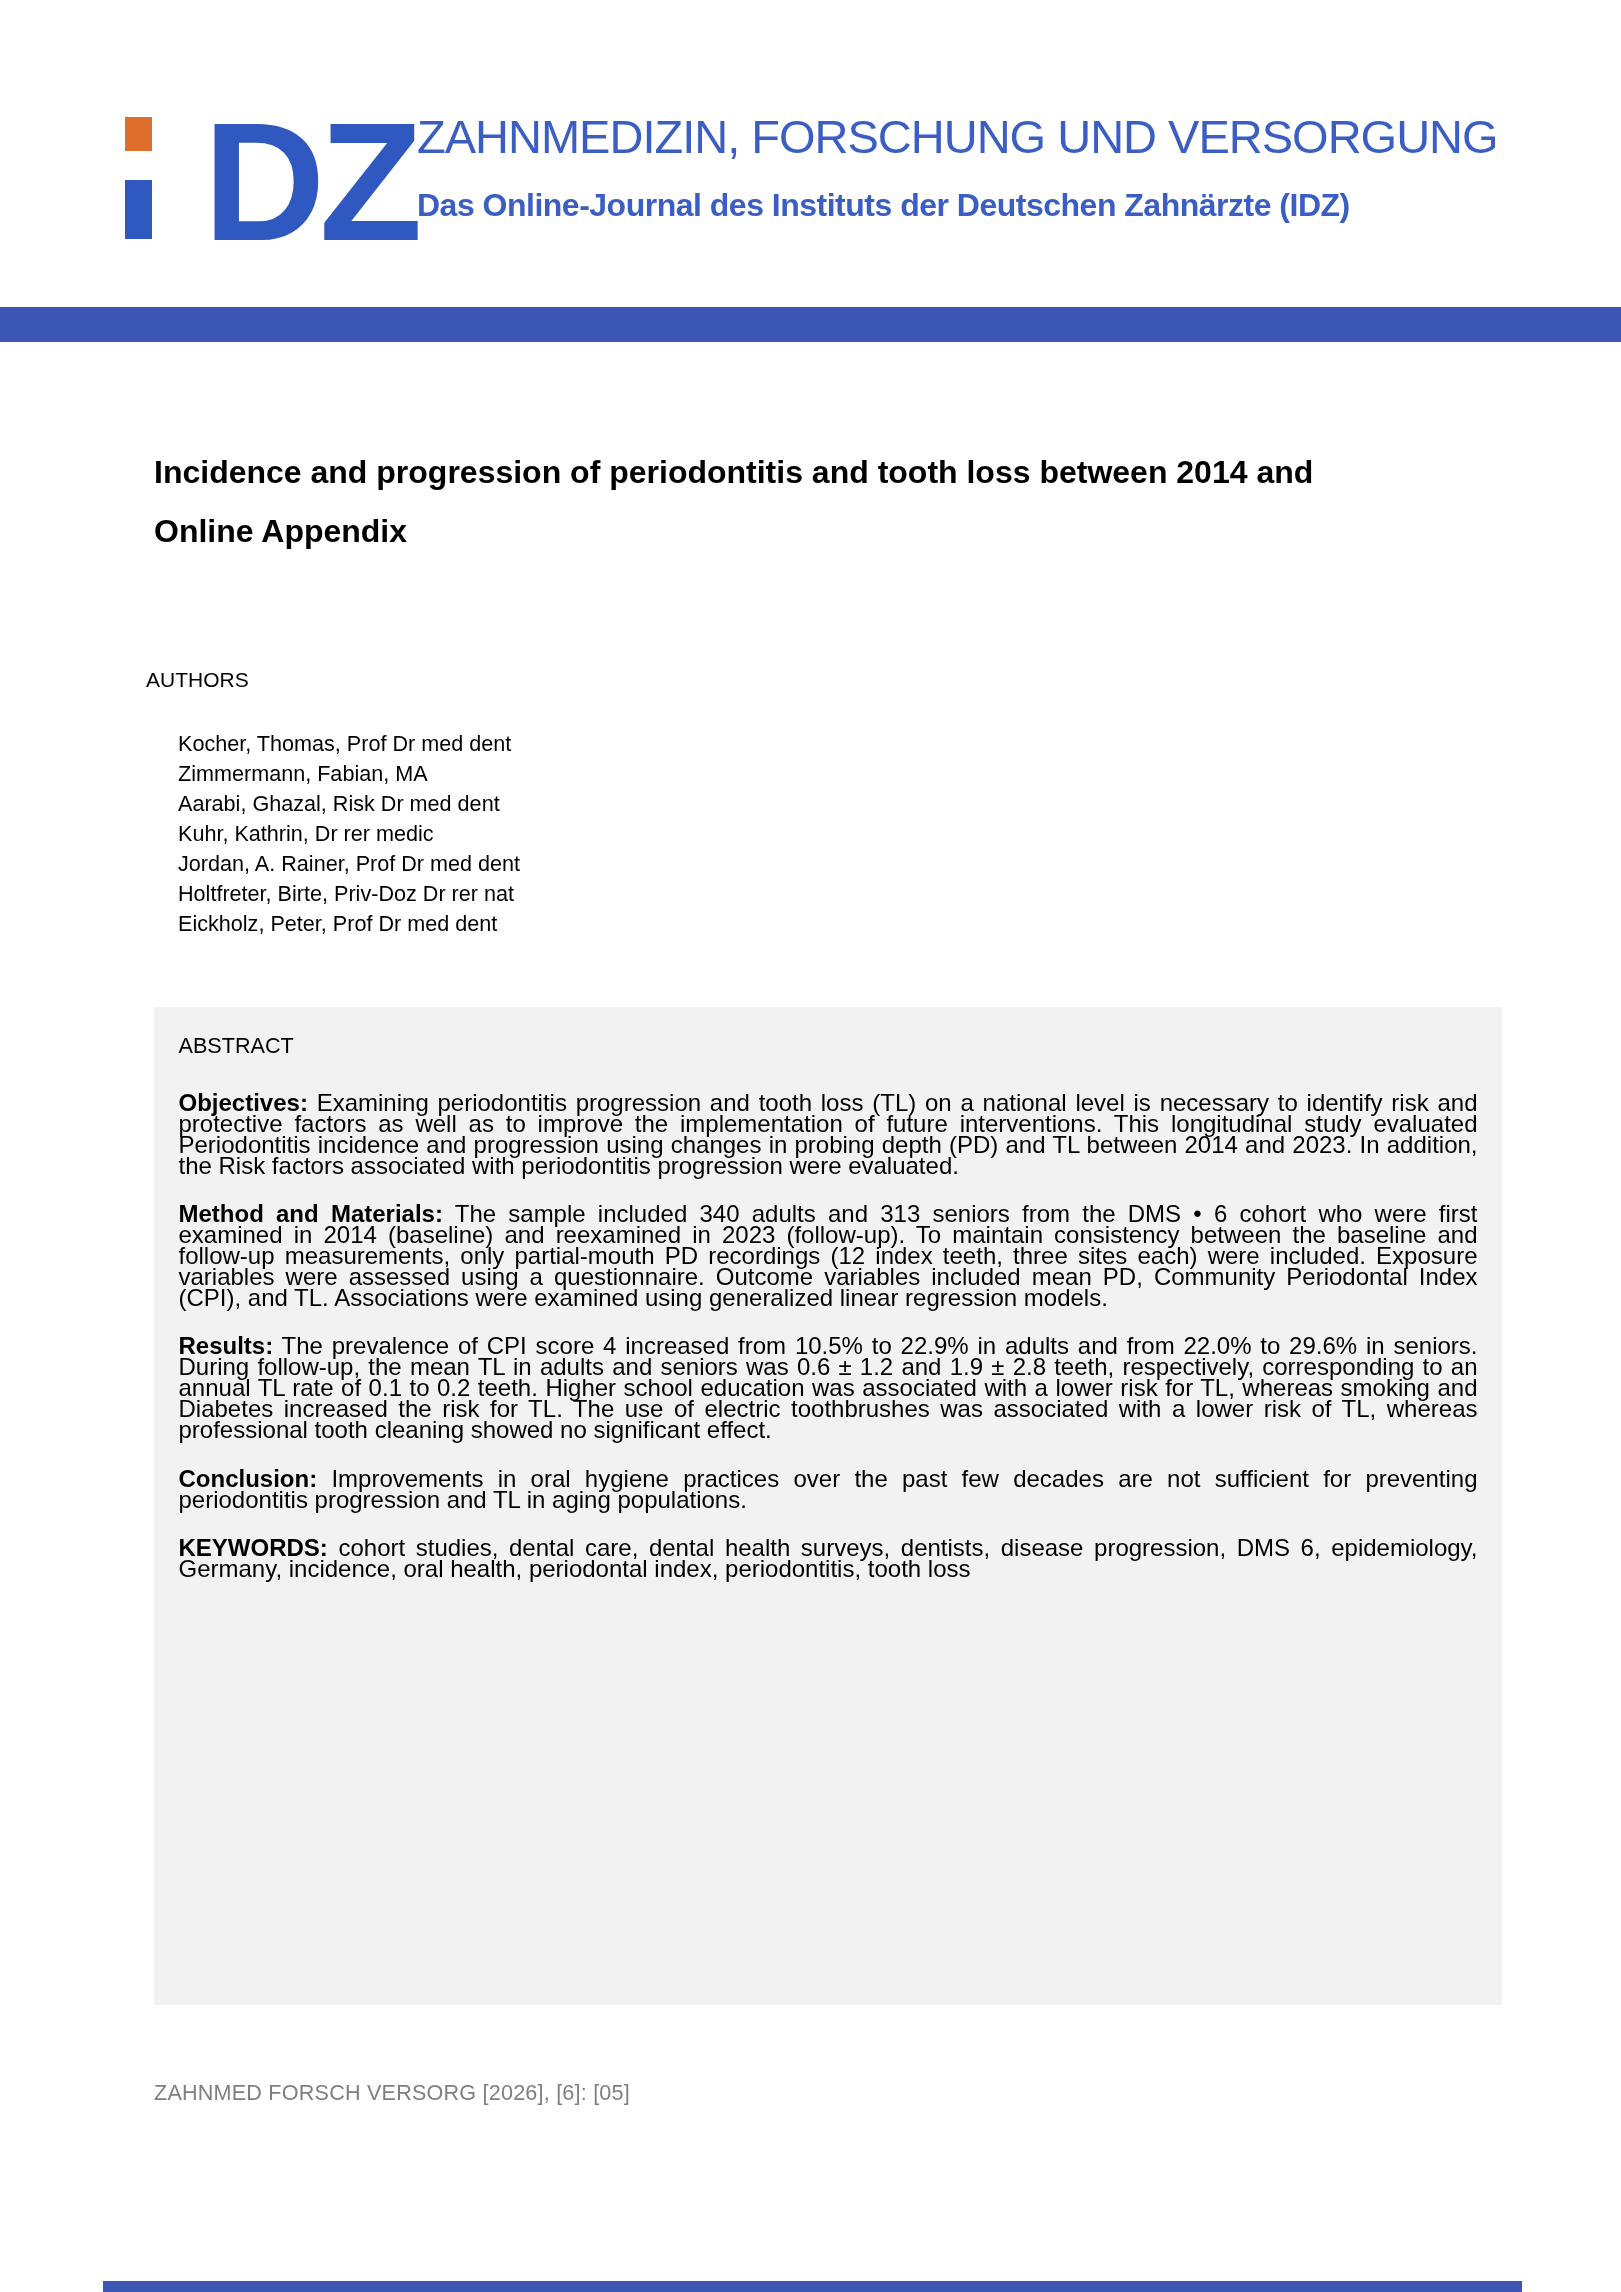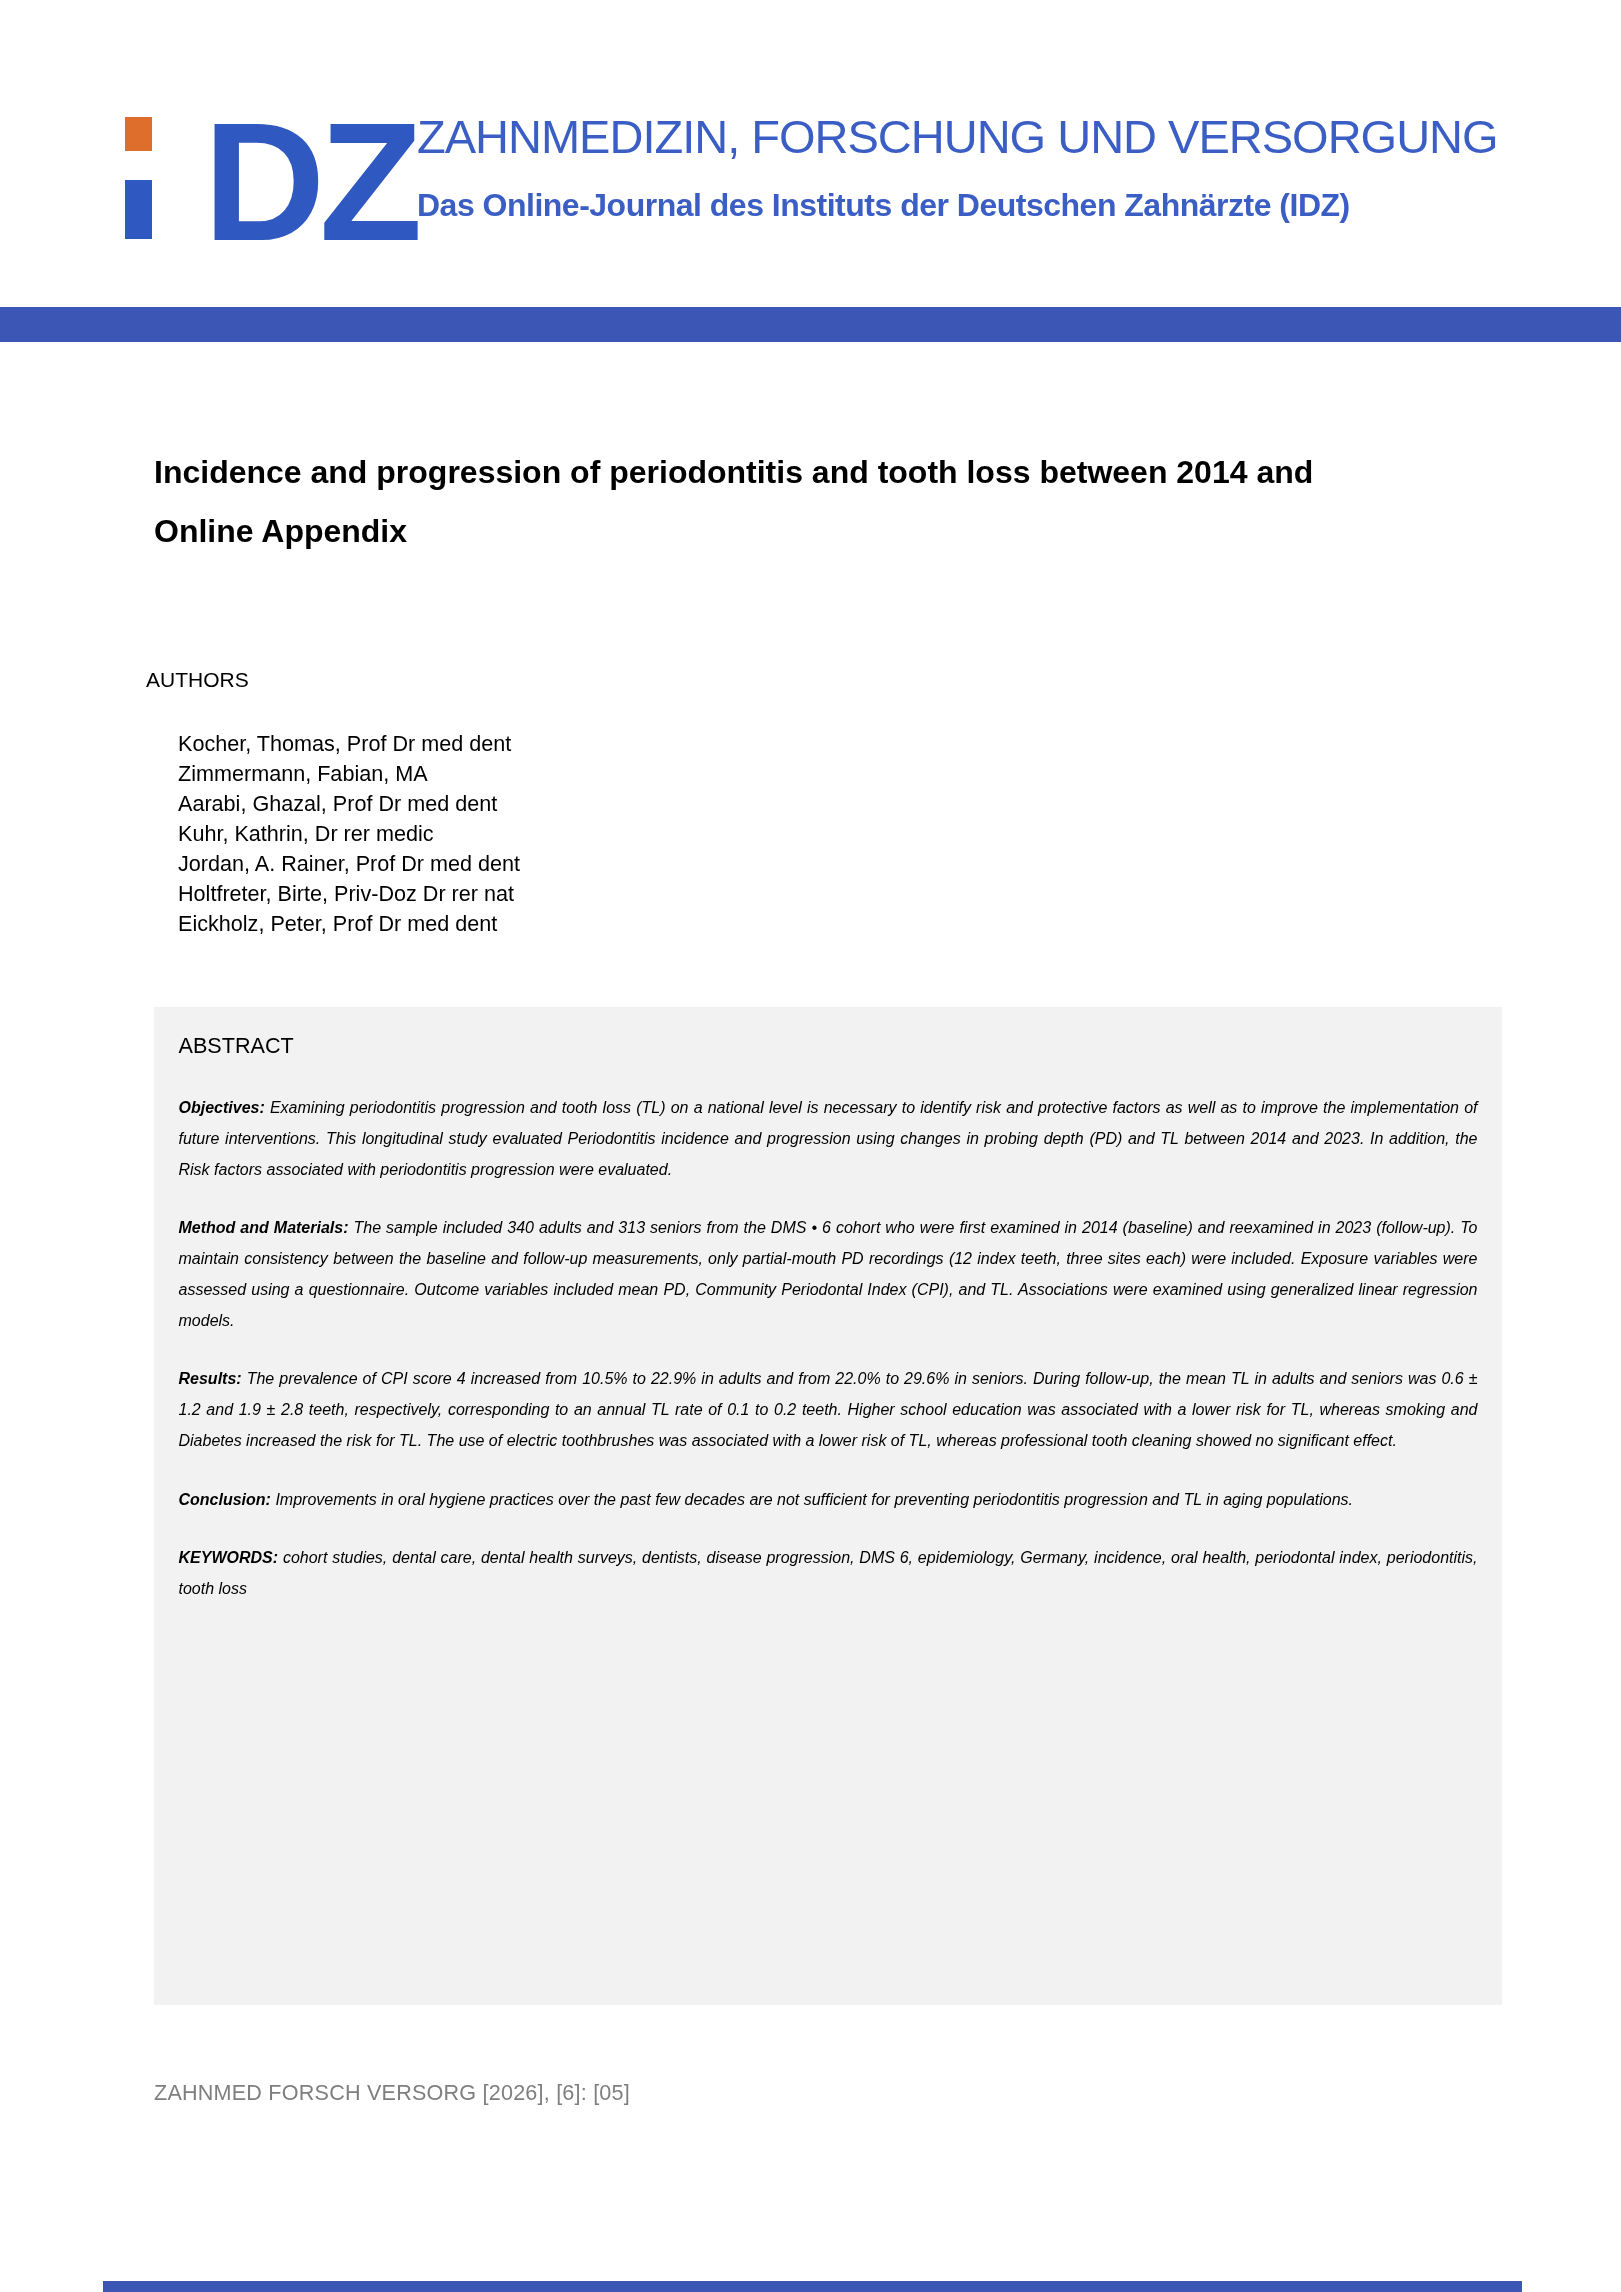--- a/index.html
+++ b/index.html
@@ -111,24 +111,23 @@
     box-sizing: border-box;
     padding: 25.5px 24.5px;
   }
   .abstract-heading {
     font-size: 21.6px;
     font-weight: 400;
     margin: 0 0 33px 0;
   }
   .abstract-para {
     margin: 0 0 27.4px 0;
-    font-size: 16px;
-    line-height: 31px;
+    font-size: 24px;
+    line-height: 21px;
     text-align: justify;
-    font-style: italic;
   }
   .abstract-para strong { font-weight: 700; }
 
   
   .footer-citation {
     position: absolute;
     left: 154px; top: 2080px;
     font-size: 21.6px;
     color: var(--footer-gray, #7f7f7f);
     letter-spacing: 0.2px;
@@ -164,21 +163,21 @@
 
   <div class="article-title">
     <div>Incidence and progression of periodontitis and tooth loss between 2014 and</div>
     <div>Online Appendix</div>
   </div>
 
   <div class="authors-heading">AUTHORS</div>
   <div class="authors-list">
     <div class="author-line">Kocher, Thomas, Prof Dr med dent</div>
     <div class="author-line">Zimmermann, Fabian, MA</div>
-    <div class="author-line">Aarabi, Ghazal, Prof Dr med dent</div>
+    <div class="author-line">Aarabi, Ghazal, Risk Dr med dent</div>
     <div class="author-line">Kuhr, Kathrin, Dr rer medic</div>
     <div class="author-line">Jordan, A. Rainer, Prof Dr med dent</div>
     <div class="author-line">Holtfreter, Birte, Priv-Doz Dr rer nat</div>
     <div class="author-line">Eickholz, Peter, Prof Dr med dent</div>
   </div>
 
   <div class="abstract-box">
     <h2 class="abstract-heading">ABSTRACT</h2>
 
     <p class="abstract-para"><strong>Objectives:</strong> <span>Examining periodontitis progression and tooth loss (TL) on a national level is necessary to identify risk and protective factors as well as to improve the implementation of future interventions. This longitudinal study evaluated Periodontitis incidence and progression using changes in probing depth (PD) and TL between 2014 and 2023. In addition, the Risk factors associated with periodontitis progression were evaluated.</span></p>

